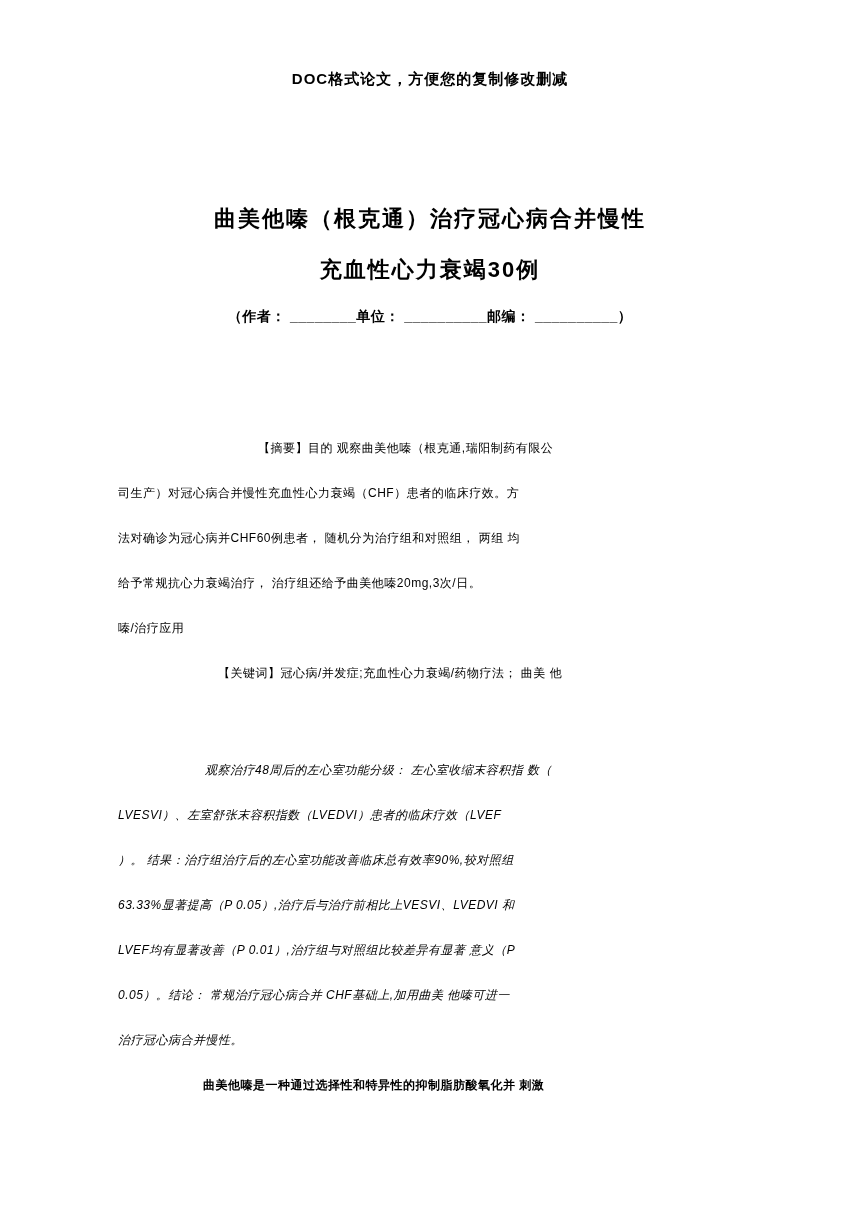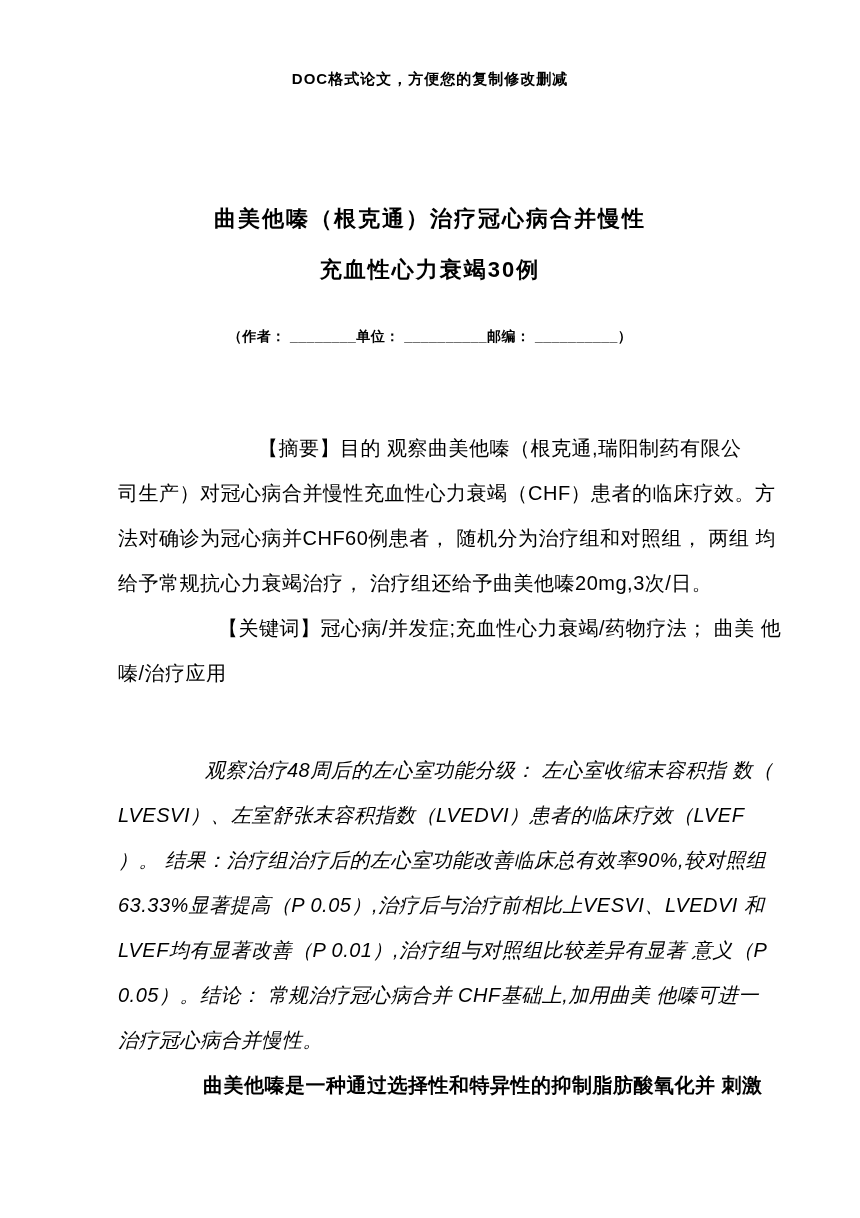--- a/index.html
+++ b/index.html
@@ -16,27 +16,27 @@
     text-align:center;
     font-size:15px;font-weight:700;letter-spacing:1px;
   }
   .doc-title{
     position:absolute;top:193px;left:0;width:100%;margin:0;
     text-align:center;
     font-size:22px;font-weight:700;line-height:51px;letter-spacing:2px;
   }
   .title-line{display:block;}
   .author-line{
-    position:absolute;top:328px;left:0;width:100%;
+    position:absolute;top:308px;left:0;width:100%;
     text-align:center;
     font-size:14px;font-weight:700;letter-spacing:0.5px;
   }
   .doc-body{
     position:absolute;left:118px;top:426px;width:632px;
-    font-size:20px;font-weight:500;
+    font-size:12px;font-weight:500;
   }
   .para{margin:0;}
   
   .doc-body .para:nth-child(3){margin-top:52px;font-style:italic;}
   .line{
     height:45px;line-height:45px;
     white-space:nowrap;
     letter-spacing:0.5px;
   }
 </style>
@@ -54,22 +54,22 @@
   <div class="author-line">（作者： ________单位： __________邮编： __________）</div>
 
   <div class="doc-body">
       <div class="para para-abstract">
         <div class="line" style="padding-left: 140px;">【摘要】目的 观察曲美他嗪（根克通,瑞阳制药有限公</div>
         <div class="line" style="padding-left: 0px;">司生产）对冠心病合并慢性充血性心力衰竭（CHF）患者的临床疗效。方</div>
         <div class="line" style="padding-left: 0px;">法对确诊为冠心病并CHF60例患者， 随机分为治疗组和对照组， 两组 均</div>
         <div class="line" style="padding-left: 0px;">给予常规抗心力衰竭治疗， 治疗组还给予曲美他嗪20mg,3次/日。</div>
       </div>
       <div class="para para-keywords">
+        <div class="line" style="padding-left: 0px;">嗪/治疗应用</div>
         <div class="line" style="padding-left: 100px;">【关键词】冠心病/并发症;充血性心力衰竭/药物疗法； 曲美 他</div>
-        <div class="line" style="padding-left: 0px;">嗪/治疗应用</div>
       </div>
       <div class="para para-results">
         <div class="line" style="padding-left: 87px;">观察治疗48周后的左心室功能分级： 左心室收缩末容积指 数（</div>
         <div class="line" style="padding-left: 0px;">LVESVI）、左室舒张末容积指数（LVEDVI）患者的临床疗效（LVEF</div>
         <div class="line" style="padding-left: 0px;">）。 结果：治疗组治疗后的左心室功能改善临床总有效率90%,较对照组</div>
         <div class="line" style="padding-left: 0px;">63.33%显著提高（P 0.05）,治疗后与治疗前相比上VESVI、LVEDVI 和</div>
         <div class="line" style="padding-left: 0px;">LVEF均有显著改善（P 0.01）,治疗组与对照组比较差异有显著 意义（P</div>
         <div class="line" style="padding-left: 0px;">0.05）。结论： 常规治疗冠心病合并 CHF基础上,加用曲美 他嗪可进一</div>
         <div class="line" style="padding-left: 0px;">治疗冠心病合并慢性。</div>
       </div>

